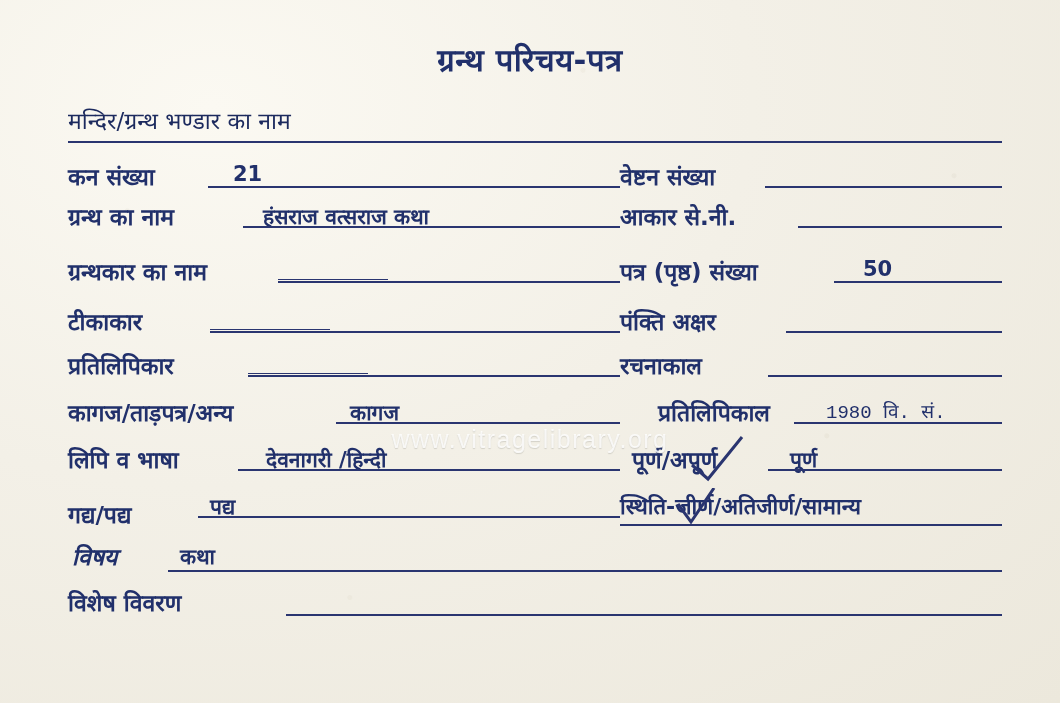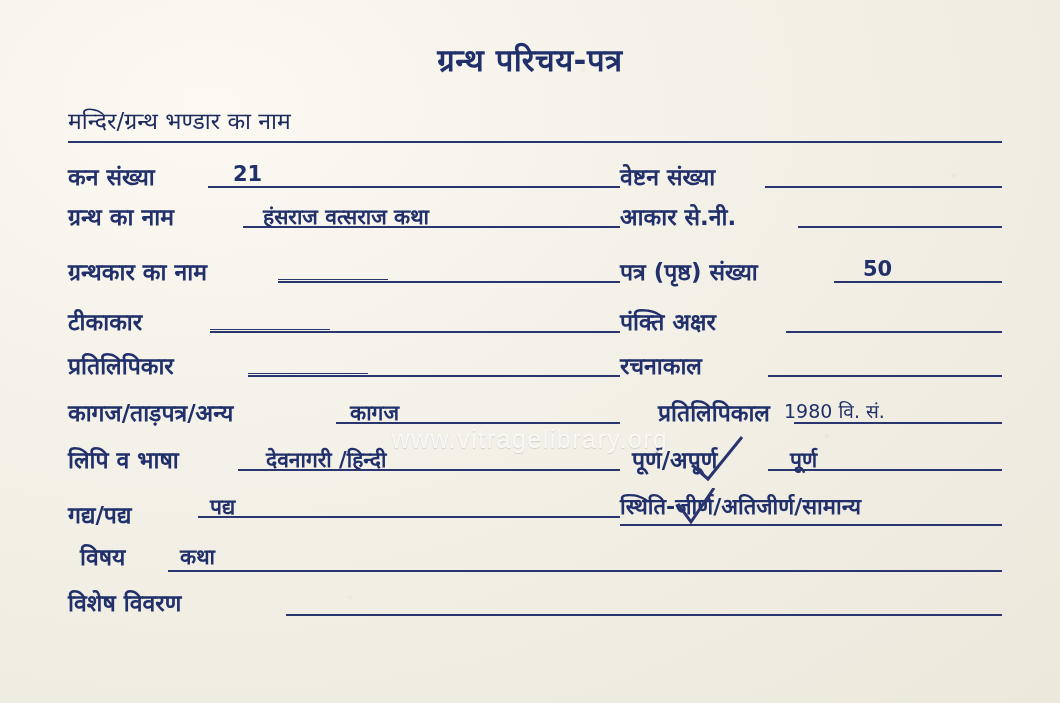--- a/index.html
+++ b/index.html
@@ -172,21 +172,21 @@
     <div class="label" style="left:552px;">रचनाकाल</div>
     <div class="value" style="left:760px;"></div>
     <div class="rule" style="left:700px; right:0;"></div>
   </div>
 
   <div class="line-row" style="top:396px;">
     <div class="label" style="left:0;">कागज/ताड़पत्र/अन्य</div>
     <div class="value" style="left:282px;">कागज</div>
     <div class="rule" style="left:268px; width:284px;"></div>
     <div class="label" style="left:544px;margin-left:46px;">प्रतिलिपिकाल</div>
-    <div class="value small" style="left:716px;">1980 वि. सं.</div>
+    <div class="value small" style="left:758px;font-family:Liberation Mono, monospace;">1980 वि. सं.</div>
     <div class="rule" style="left:726px; right:0;"></div>
   </div>
 
   <div class="line-row" style="top:443px;">
     <div class="label" style="left:0;">लिपि व भाषा</div>
     <div class="value" style="left:198px;">देवनागरी /हिन्दी</div>
     <div class="rule" style="left:170px; width:382px;"></div>
     <div class="label" style="left:552px;margin-left:12px;">पूर्ण/अपूर्ण</div>
     <div class="value" style="left:722px;">पूर्ण</div>
     <div class="rule" style="left:700px; right:0;"></div>
@@ -200,21 +200,21 @@
     <div class="value" style="left:142px;">पद्य</div>
     <div class="rule" style="left:130px; width:422px;"></div>
     <div class="label" style="left:552px; font-size:22px;">स्थिति-जीर्ण/अतिजीर्ण/सामान्य</div>
     <div class="rule" style="left:552px; right:0; top:34px;"></div>
     <svg class="tick" style="left:606px; top:-2px;" width="48" height="44" viewBox="0 0 48 44">
       <path d="M4 16 L17 34 L40 0" stroke="#2a3570" stroke-width="3" fill="none"></path>
     </svg>
   </div>
 
   <div class="line-row" style="top:540px;">
-    <div class="label" style="left:12px;">विषय</div>
+    <div class="label" style="left:4px;font-style:italic;">विषय</div>
     <div class="value" style="left:112px;">कथा</div>
     <div class="rule" style="left:100px; right:0; top:30px;"></div>
   </div>
 
   <div class="line-row" style="top:586px;">
     <div class="label" style="left:0;">विशेष विवरण</div>
     <div class="value" style="left:230px;"></div>
     <div class="rule" style="left:218px; right:0; top:28px;"></div>
   </div>
 

